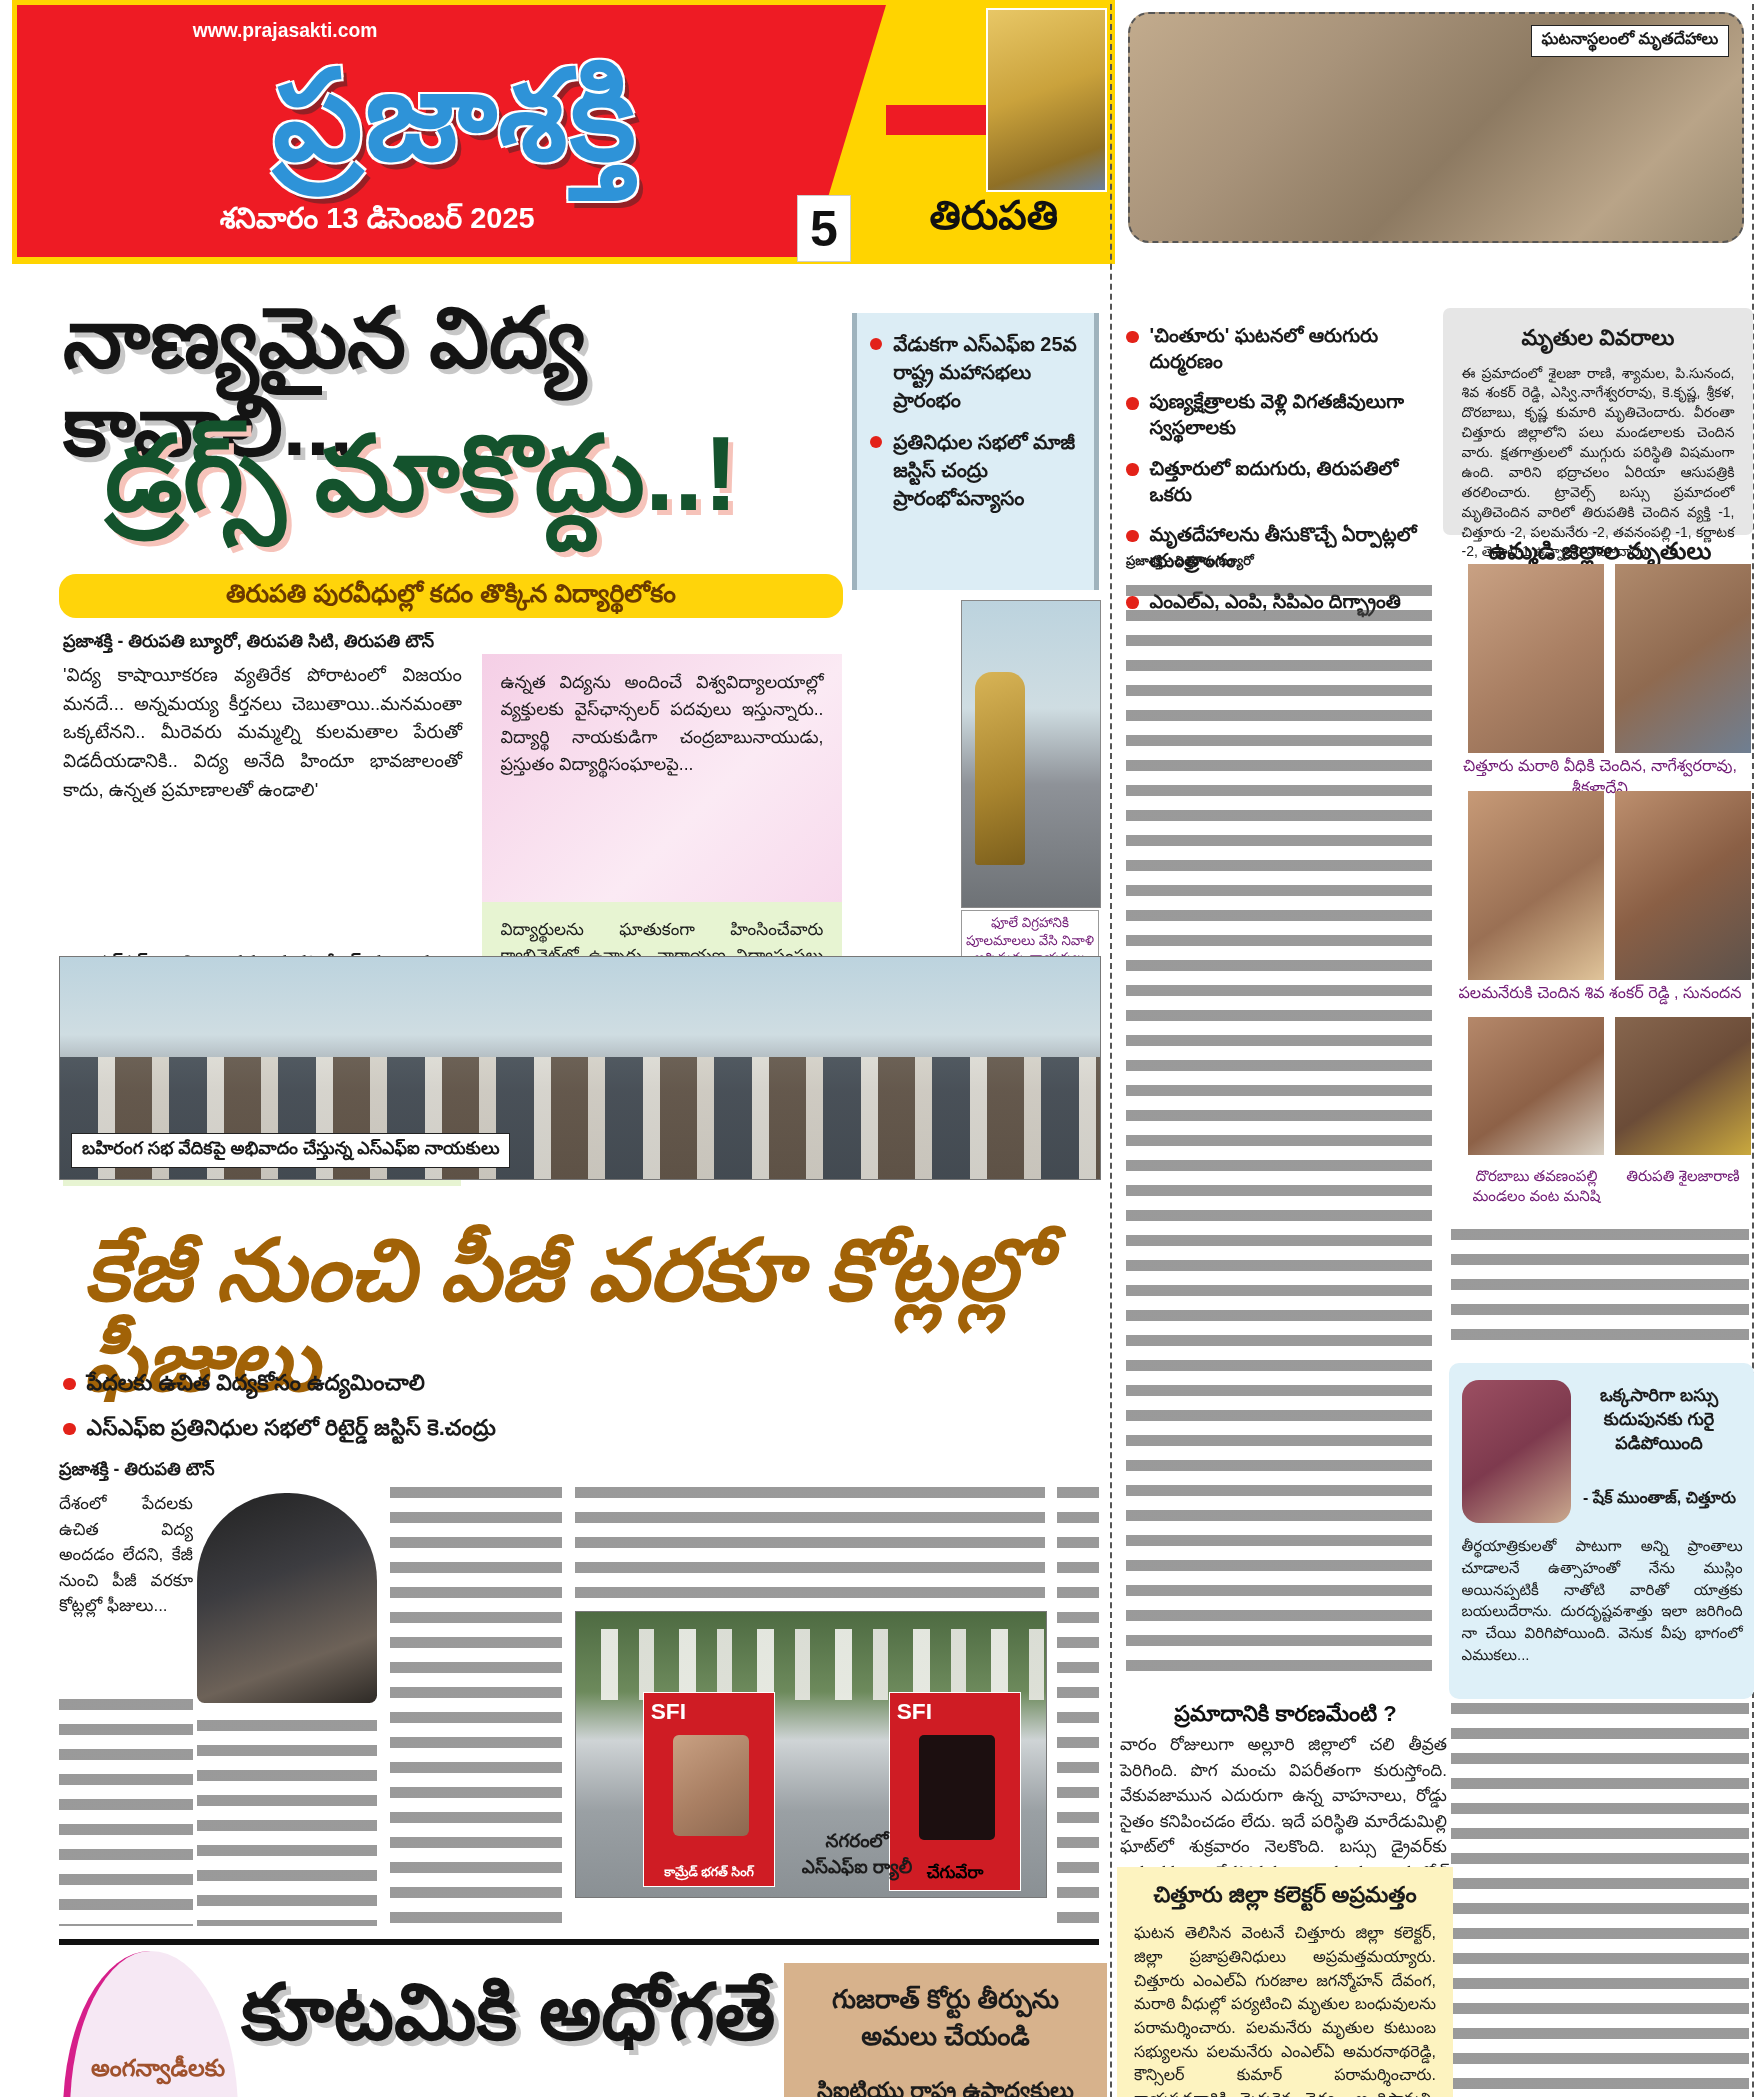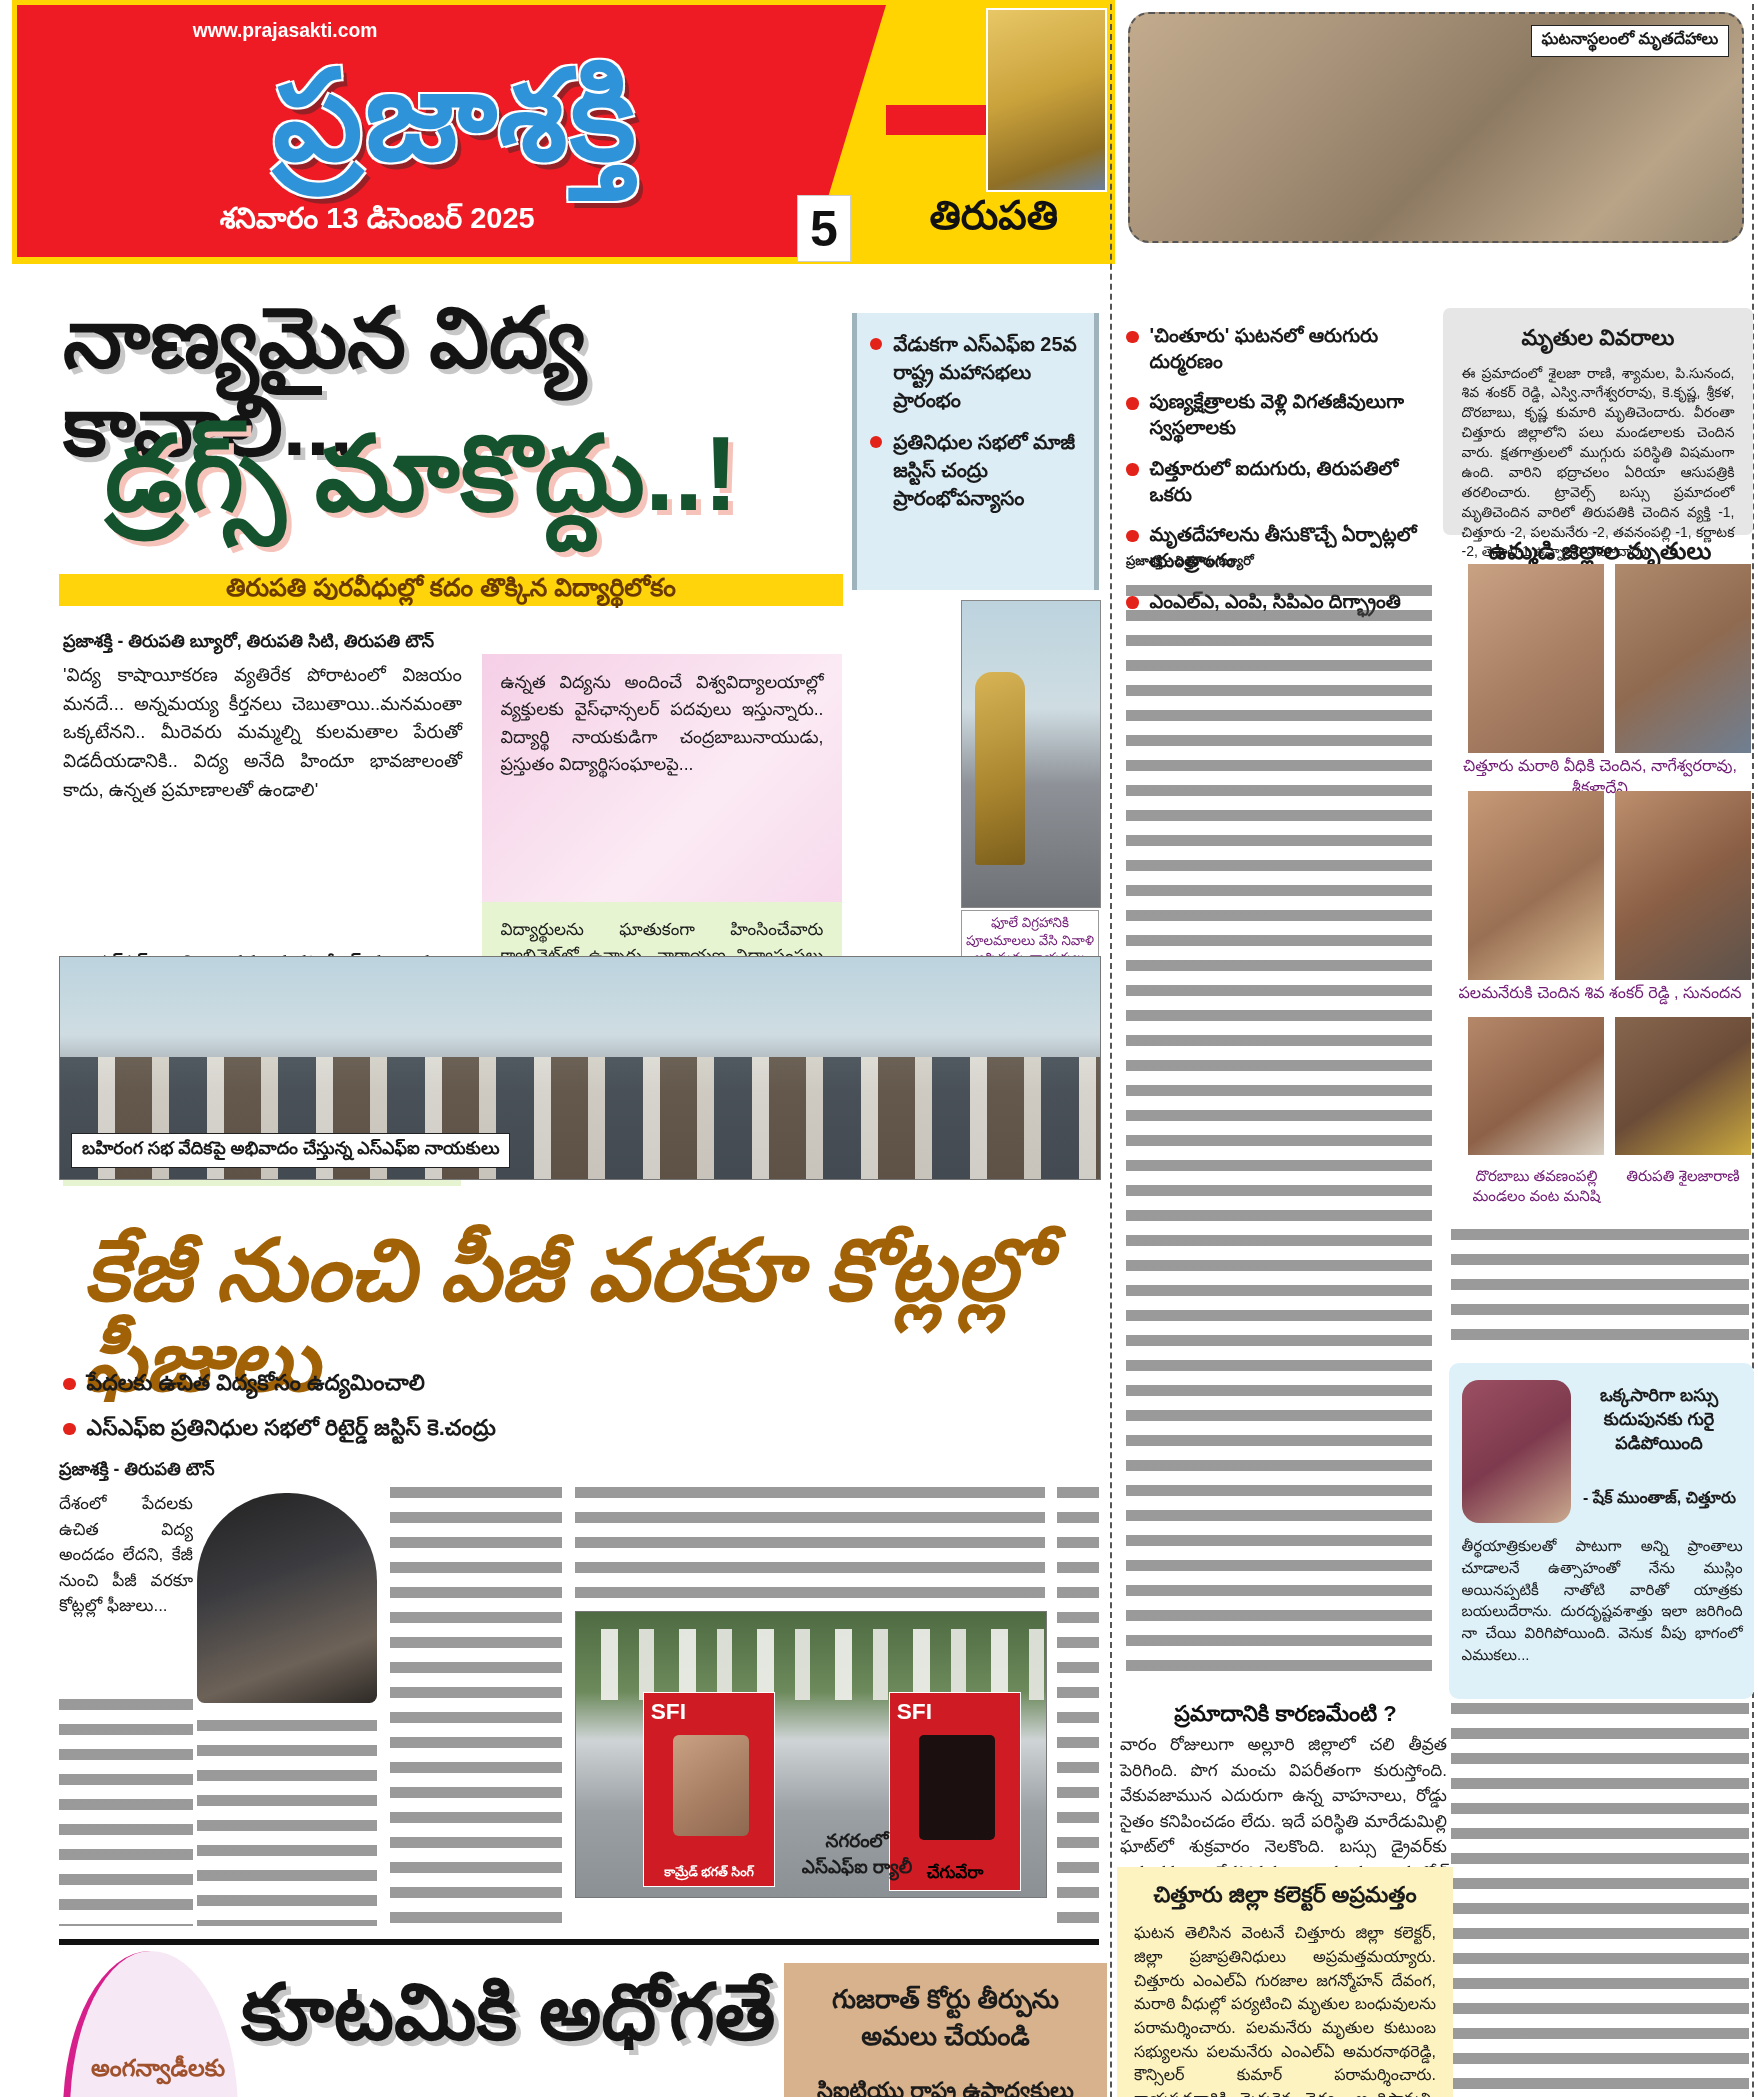--- a/index.html
+++ b/index.html
@@ -123,21 +123,21 @@
   <div class="abs just body-txt" style="left:1120px;top:1732px;width:327px;">వారం రోజులుగా అల్లూరి జిల్లాలో చలి తీవ్రత పెరిగింది. పొగ మంచు విపరీతంగా కురుస్తోంది. వేకువజామున ఎదురుగా ఉన్న వాహనాలు, రోడ్డు సైతం కనిపించడం లేదు. ఇదే పరిస్థితి మారేడుమిల్లి ఘాట్‌లో శుక్రవారం నెలకొంది. బస్సు డ్రైవర్‌కు అనుభవం లేకపోవడం బస్సును కంట్రోల్ చేయలేకపోయినట్టు తెలుస్తోంది.</div>
 
   <div class="abs yellowbox" style="left:1117px;top:1867px;width:302px;height:445px;">
     <div class="center bold" style="font-size:22px;margin-bottom:8.4px;">చిత్తూరు జిల్లా కలెక్టర్ అప్రమత్తం</div>
     <div class="just" style="font-size:16px;line-height:1.48;">ఘటన తెలిసిన వెంటనే చిత్తూరు జిల్లా కలెక్టర్, జిల్లా ప్రజాప్రతినిధులు అప్రమత్తమయ్యారు. చిత్తూరు ఎంఎల్ఏ గురజాల జగన్మోహన్ దేవంగ, మరాఠి వీధుల్లో పర్యటించి మృతుల బంధువులను పరామర్శించారు. పలమనేరు మృతుల కుటుంబ సభ్యులను పలమనేరు ఎంఎల్ఏ అమరనాథరెడ్డి, కౌన్సిలర్ కుమార్ పరామర్శించారు. గాయపడ్డవారికి మెరుగైన వైద్యం అందిస్తామని, మృతదేహాల తరలింపుకు జిల్లా నుండి ఫ్రీజర్ బాక్స్‌లతో కలిసి 5 అంబులెన్స్‌లు ఏర్పాటు చేశామని, ప్రయాణీకులను తిరిగి జిల్లాకు తీసుకురావడానికి రవాణా ఏర్పాట్లు చేస్తున్నామన్నారు.</div>
 
   </div>
 
   <div class="abs h-black" style="left:63px;top:294px;width:780px;font-size:84px;">నాణ్యమైన విద్య కావాలి...</div>
   <div class="abs h-red" style="left:105px;top:419px;width:738px;font-size:105px;">డ్రగ్స్ మాకొద్దు..!</div>
-  <div class="abs" style="left:59px;top:574px;width:784px;height:32px;background:#ffd40a;display:flex;align-items:center;justify-content:center;">
+  <div class="abs" style="left:59px;top:574px;width:784px;height:44px;background:#ffd40a;display:flex;align-items:center;justify-content:center;border-radius:17px;">
     <span style="font-size:25px;font-weight:bold;color:#6b3a00;">తిరుపతి పురవీధుల్లో కదం తొక్కిన విద్యార్థిలోకం</span>
   </div>
 
   <div class="abs" style="left:852px;top:313px;width:247px;height:277px;background:#dcedf5;
               border-left:5.9px solid #9fb3bd;border-right:5.9px solid #9fb3bd;padding:17px 12.6px;box-sizing:border-box;">
     <div class="bullet-row">
         <span class="dot"></span>
         <span class="bold" style="font-size:20px;line-height:1.4;">వేడుకగా ఎస్ఎఫ్ఐ 25వ రాష్ట్ర మహాసభలు ప్రారంభం</span>
       </div>
     <div class="bullet-row">

